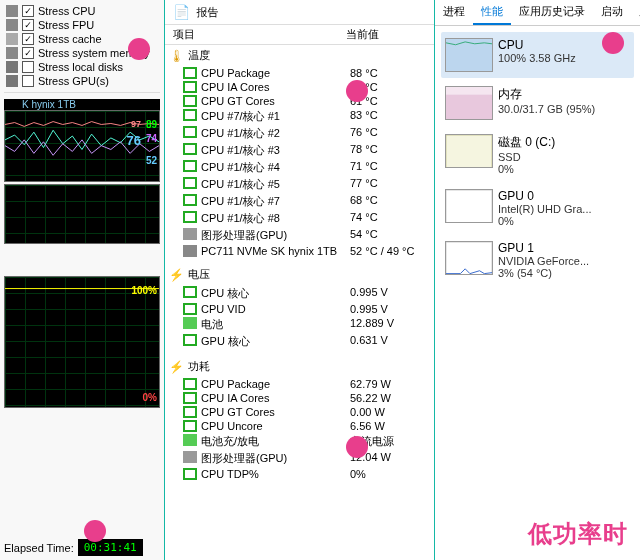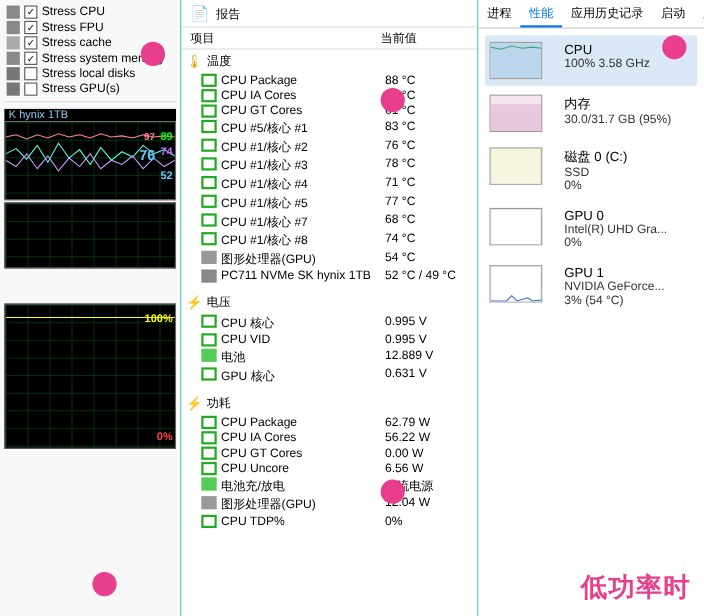--- a/index.html
+++ b/index.html
@@ -8,21 +8,21 @@
 .left{left:0;width:165px;background:#f8f8f8;padding:4px}
 .middle{left:165px;width:270px;background:#fff}
 .right{left:435px;width:205px;background:#fff;border-right:none}
 
 
 .chk-row{display:flex;align-items:center;gap:4px;padding:1px 2px}
 .chk-row .ic{width:12px;height:12px;display:inline-block}
 .chk{width:12px;height:12px;border:1px solid #555;background:#fff;display:inline-flex;align-items:center;justify-content:center;font-size:9px;line-height:1}
 .chk.on::after{content:"✓";color:#000}
 .sep{height:1px;background:#ddd;margin:4px 0}
-.disklbl{color:#8ce;font-size:10px;padding-left:4px;margin-top:6px;background:#000}
+.disklbl{color:#8ce;font-size:10px;padding-left:18px;margin-top:6px;background:#000}
 .graph{background:#000;border:1px solid #666;position:relative;overflow:hidden}
 .graph .bg-grid{position:absolute;inset:0;background-image:linear-gradient(#0a3 1px,transparent 1px),linear-gradient(90deg,#0a3 1px,transparent 1px);background-size:20px 16px;opacity:0.3}
 .graph svg{position:absolute;inset:0}
 .graph .lbl{position:absolute;right:2px;font-size:10px;font-weight:bold}
 .elapsed{position:absolute;bottom:4px;left:4px;right:4px;display:flex;gap:4px;align-items:center}
 .elapsed .t{background:#000;color:#0f0;padding:2px 6px;font-family:monospace;font-size:11px}
 
 
 .mid-hdr{display:flex;align-items:center;gap:6px;padding:4px 8px;border-bottom:1px solid #ddd}
 .mid-hdr .ic{font-size:14px}
@@ -38,21 +38,21 @@
 .sq-g{border:2px solid #2a2;background:#fff}
 .batt{background:linear-gradient(#5c5,#5c5)}
 .hdd{background:#888}
 .gpu{background:#999}
 
 
 .tabs{display:flex;border-bottom:1px solid #ccc;font-size:11px}
 .tab{padding:4px 8px;cursor:pointer;white-space:nowrap}
 .tab.active{border-bottom:2px solid #0078d7;color:#0078d7}
 .cards{padding:6px}
-.card{display:flex;gap:20px;padding:6px 4px;border-radius:2px;margin-bottom:2px}
+.card{display:flex;gap:5px;padding:6px 4px;border-radius:2px;margin-bottom:2px}
 .card.sel{background:#dbe9f7}
 .thumb{width:48px;height:34px;border:1px solid #999;background:#fff;position:relative;flex-shrink:0;overflow:hidden}
 .thumb svg{position:absolute;inset:0}
 .card-txt .t1{font-size:12px}
 .card-txt .t2{font-size:11px;color:#333}
 .card-txt .t3{font-size:11px;color:#333}
 
 
 .dot{position:absolute;width:22px;height:22px;border-radius:50%;background:#e83e8c}
 .wm{position:absolute;right:12px;bottom:10px;font-size:24px;font-weight:bold;color:#e83e8c;letter-spacing:1px}
@@ -114,20 +114,24 @@
   <div style="height:30px"></div>
   <div class="graph" style="height:132px;margin-top:2px">
     <div class="bg-grid"></div>
     <svg viewBox="0 0 160 150" preserveAspectRatio="none">
       <polyline points="0,148 20,148 30,140 40,148 60,148 70,142 80,148 100,148 110,138 120,148 160,148" stroke="#f44" fill="none" stroke-width="1"></polyline>
       <polyline points="0,12 160,12" stroke="#ff0" fill="none" stroke-width="1"></polyline>
     </svg>
     <span class="lbl" style="top:8px;color:#ff0">100%</span>
     <span class="lbl" style="bottom:4px;color:#f44">0%</span>
   </div>
+  <div class="elapsed">
+    <span>Elapsed Time:</span>
+    <span class="t">00:31:41</span>
+  </div>
 </div>
 
 <div class="col middle">
   <div class="mid-hdr">
     <span class="ic">📄</span>
     <span>报告</span>
   </div>
   <div class="tbl-hdr">
     <span class="c1">项目</span>
     <span class="c2">当前值</span>
@@ -147,21 +151,21 @@
         <span class="rl">CPU IA Cores</span>
         <span class="rv">88 °C</span>
       </div>
       <div class="row">
         <span class="ric sq-g"></span>
         <span class="rl">CPU GT Cores</span>
         <span class="rv">61 °C</span>
       </div>
       <div class="row">
         <span class="ric sq-g"></span>
-        <span class="rl">CPU #5/核心 #1</span>
+        <span class="rl">CPU #7/核心 #1</span>
         <span class="rv">83 °C</span>
       </div>
       <div class="row">
         <span class="ric sq-g"></span>
         <span class="rl">CPU #1/核心 #2</span>
         <span class="rv">76 °C</span>
       </div>
       <div class="row">
         <span class="ric sq-g"></span>
         <span class="rl">CPU #1/核心 #3</span>

